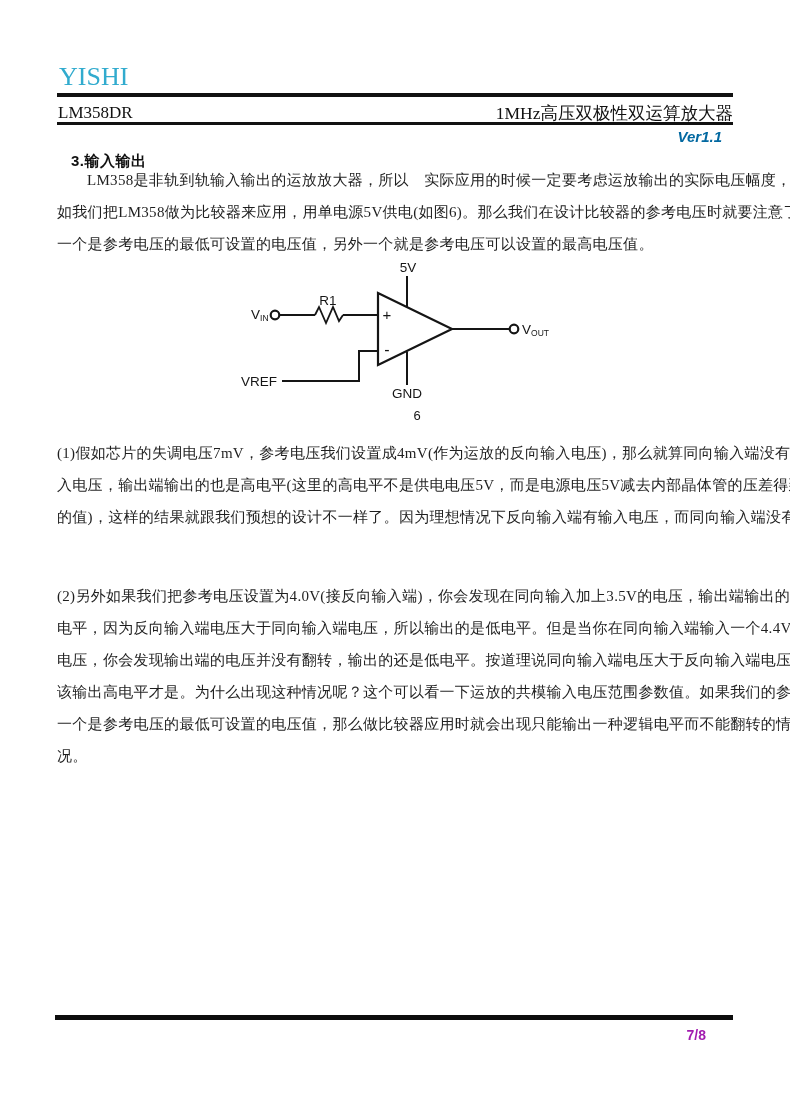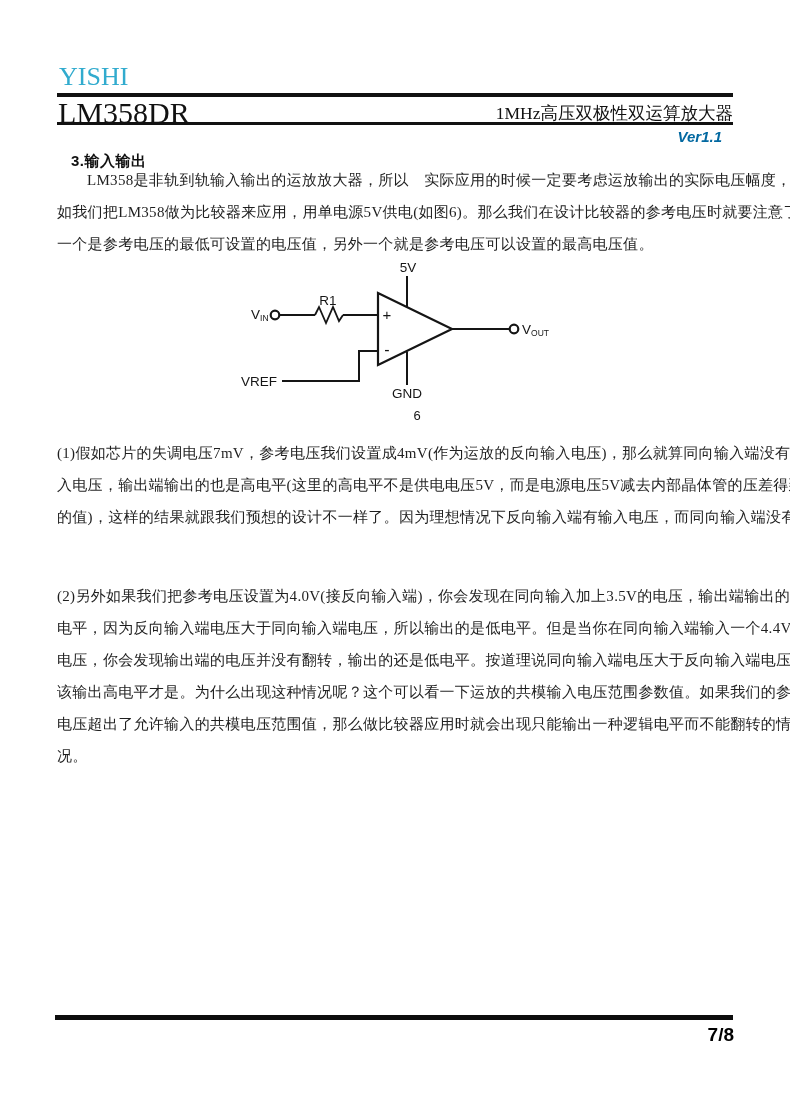--- a/index.html
+++ b/index.html
@@ -11,21 +11,21 @@
   .abs{position:absolute;}
   .brand{
     left:59px;top:64px;
     font-family:"Liberation Serif","DejaVu Serif",serif;
     font-size:26px;line-height:26px;color:#31abce;text-align:center;
   }
   .rule1{left:57px;top:93px;width:676px;height:4px;background:#111;}
   .partnum{
     left:58px;top:101px;
     font-family:"Liberation Serif","DejaVu Serif",serif;
-    font-size:30px;line-height:23px;color:#111;
+    font-size:17px;line-height:23px;color:#111;
   }
   .doctitle{
     right:57px;top:104px;
     font-family:Liberation Serif, serif;
     font-size:17.5px;line-height:19px;color:#111;
   }
   .rule2{left:57px;top:122px;width:676px;height:3px;background:#111;}
   .version{
     right:68px;top:129px;
     font-style:italic;font-weight:bold;font-size:15px;line-height:16px;color:#0369a1;
@@ -46,22 +46,22 @@
   .p-intro{top:164px;}
   .p-one{top:437px;}
   .p-two{top:580px;}
   .schematic{left:240px;top:255px;width:320px;height:172px;}
   .schematic text{
     font-family:"Liberation Sans","DejaVu Sans",sans-serif;
     fill:#151515;
   }
   .footer-rule{left:55px;top:1015px;width:678px;height:5px;background:#0d0d0d;}
   .pagenum{
-    right:56px;top:1027px;
-    font-weight:bold;font-size:19px;line-height:16px;color:#000000;
+    right:84px;top:1027px;
+    font-weight:bold;font-size:14px;line-height:16px;color:#a21caf;
   }
 </style>
 </head>
 <body>
 
 <div class="abs brand">YISHI</div>
 <div class="abs rule1"></div>
 <div class="abs partnum">LM358DR</div>
 <div class="abs doctitle">1MHz高压双极性双运算放大器</div>
 <div class="abs rule2"></div>
@@ -109,18 +109,18 @@
   <div class="line">(1)假如芯片的失调电压7mV，参考电压我们设置成4mV(作为运放的反向输入电压)，那么就算同向输入端没有输</div>
   <div class="line">入电压，输出端输出的也是高电平(这里的高电平不是供电电压5V，而是电源电压5V减去内部晶体管的压差得到</div>
   <div class="line">的值)，这样的结果就跟我们预想的设计不一样了。因为理想情况下反向输入端有输入电压，而同向输入端没有输</div>
 </div>
 
 <div class="abs para p-two">
   <div class="line">(2)另外如果我们把参考电压设置为4.0V(接反向输入端)，你会发现在同向输入加上3.5V的电压，输出端输出的是低</div>
   <div class="line">电平，因为反向输入端电压大于同向输入端电压，所以输出的是低电平。但是当你在同向输入端输入一个4.4V的</div>
   <div class="line">电压，你会发现输出端的电压并没有翻转，输出的还是低电平。按道理说同向输入端电压大于反向输入端电压，应</div>
   <div class="line">该输出高电平才是。为什么出现这种情况呢？这个可以看一下运放的共模输入电压范围参数值。如果我们的参考</div>
-  <div class="line">电压超出了允许输入的共模电压范围值，那么做比较器应用时就会出现只能输出一种逻辑电平而不能翻转的情</div>
+  <div class="line">一个是参考电压的最低可设置的电压值，那么做比较器应用时就会出现只能输出一种逻辑电平而不能翻转的情</div>
   <div class="line">况。</div>
 </div>
 
 <div class="abs footer-rule"></div>
 <div class="abs pagenum">7/8</div>
 
 </body></html>

